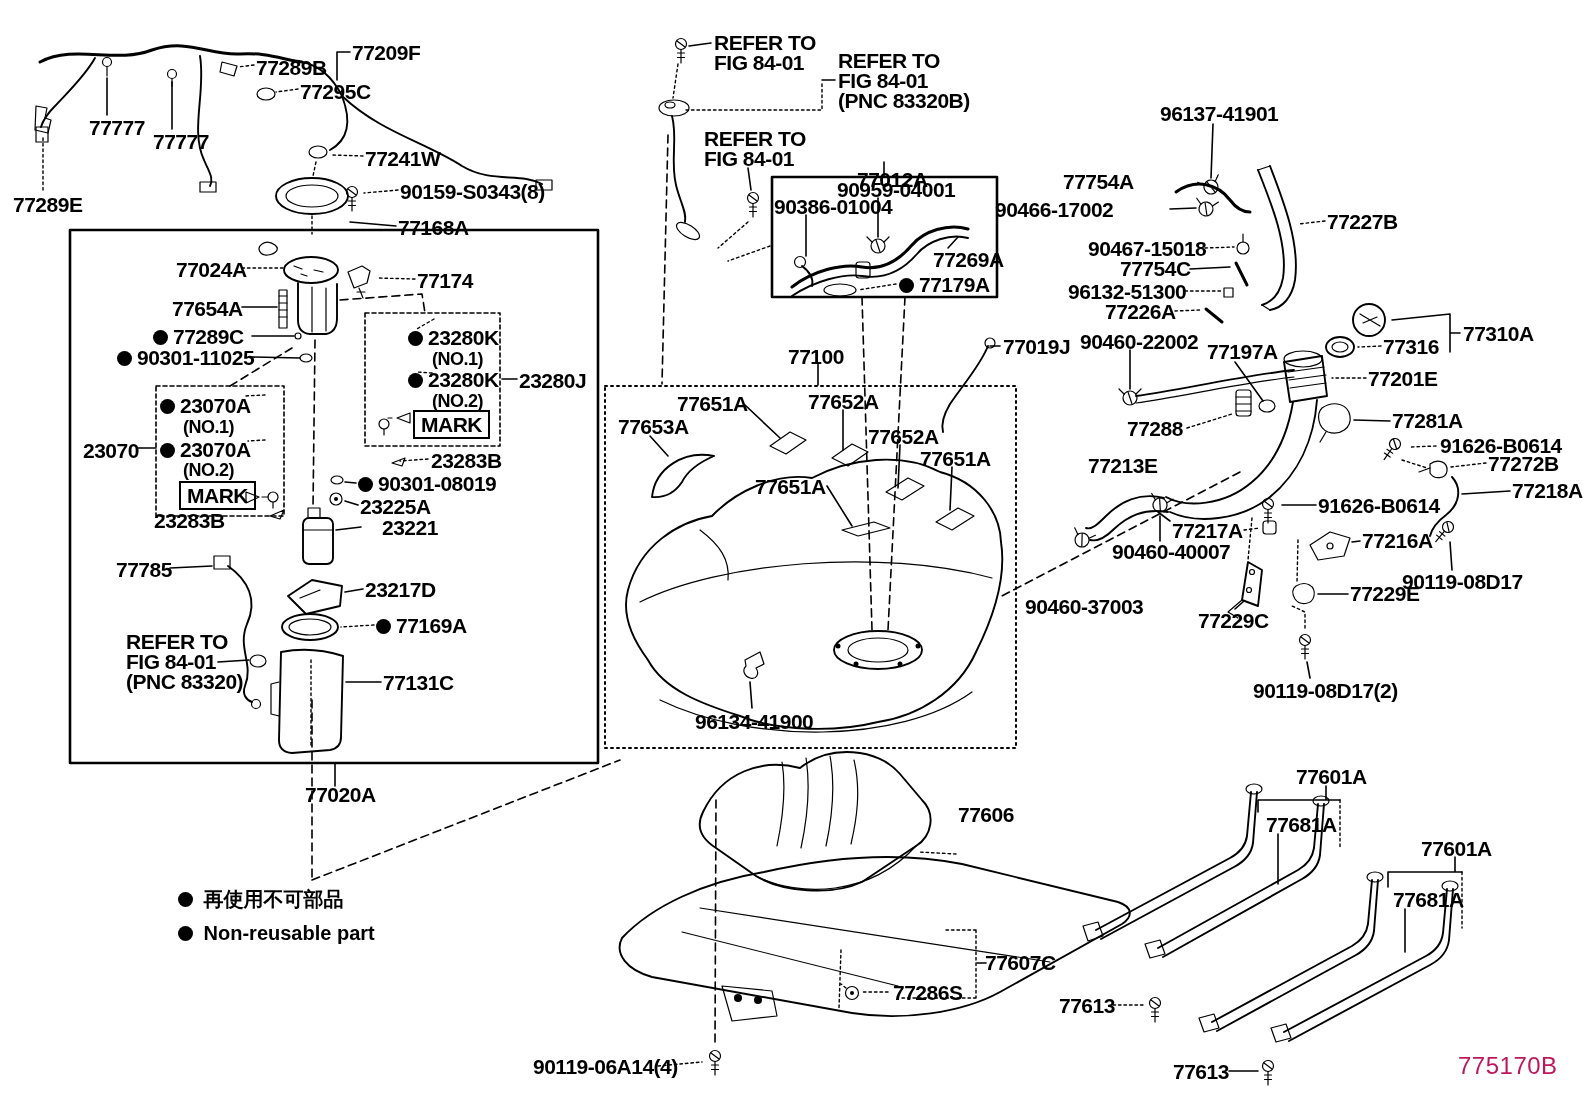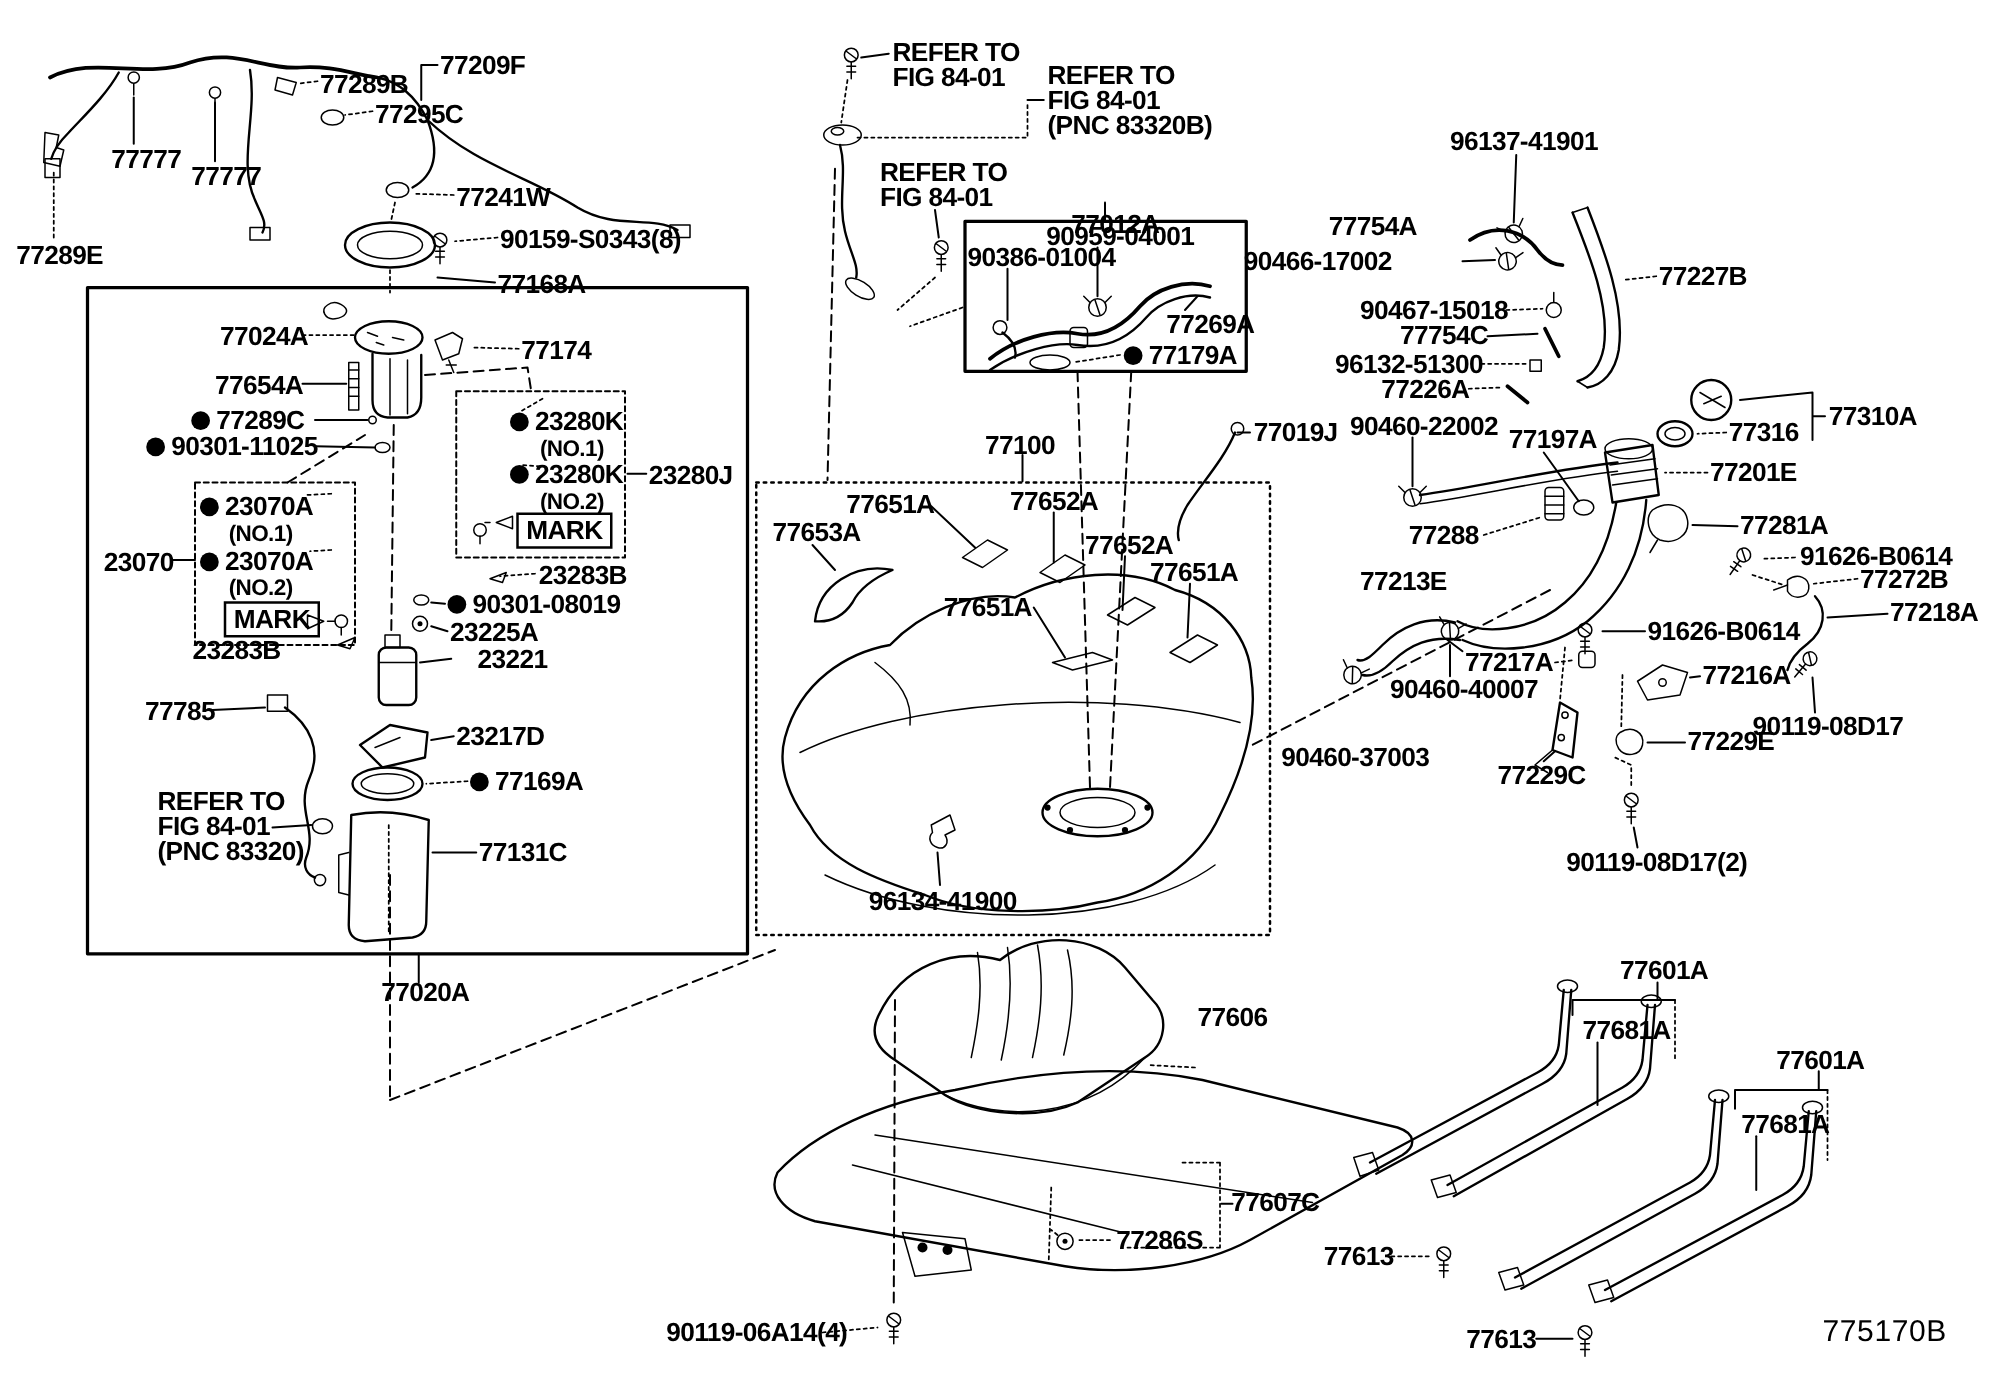--- a/index.html
+++ b/index.html
@@ -17,21 +17,21 @@
   #art .f{fill:#000;stroke:none;}
   #labels{position:absolute;left:0;top:0;width:100%;height:100%;}
   .plabel{position:absolute;font-weight:bold;font-size:21px;line-height:1;color:#000;
           letter-spacing:-0.5px;white-space:nowrap;}
   .plabel .nline{line-height:20px;}
   .plabel.boxed{border:2px solid #000;padding:2px 6px;}
   .dotmark{display:inline-block;width:15px;height:15px;border-radius:50%;
            background:#000;margin-right:5px;vertical-align:-1px;}
   #legend{position:absolute;left:178px;top:886px;font-weight:bold;font-size:20px;color:#000;}
   #legend .lrow{margin-bottom:9px;white-space:nowrap;}
-  #figcode{position:absolute;left:1458px;top:1052px;font-size:24px;color:#000000;letter-spacing:0.5px;}
+  #figcode{position:absolute;left:1458px;top:1052px;font-size:24px;color:#be185d;letter-spacing:0.5px;}
 </style>
 </head>
 <body>
 
 <div id="stage">
 
   <svg id="art" viewBox="0 0 1592 1099">
     <defs>
       <g id="bolt">
         <circle cx="0" cy="0" r="5.5" class="p1"></circle>
@@ -436,15 +436,25 @@
       <div class="plabel" style="left: 893px; top: 982px;"><span>77286S</span></div>
       <div class="plabel" style="left: 533px; top: 1056px;"><span>90119-06A14(4)</span></div>
       <div class="plabel" style="left: 1296px; top: 766px;"><span>77601A</span></div>
       <div class="plabel" style="left: 1266px; top: 814px;"><span>77681A</span></div>
       <div class="plabel" style="left: 1421px; top: 838px;"><span>77601A</span></div>
       <div class="plabel" style="left: 1393px; top: 889px;"><span>77681A</span></div>
       <div class="plabel" style="left: 1059px; top: 995px;"><span>77613</span></div>
       <div class="plabel" style="left: 1173px; top: 1061px;"><span>77613</span></div>
     </div>
 
+  <div id="legend">
+    <div class="lrow">
+      <span class="dotmark"></span>
+      <span>再使用不可部品</span>
+    </div>
+    <div class="lrow">
+      <span class="dotmark"></span>
+      <span>Non-reusable part</span>
+    </div>
+  </div>
 
   <div id="figcode">775170B</div>
 </div>
 
 </body></html>

